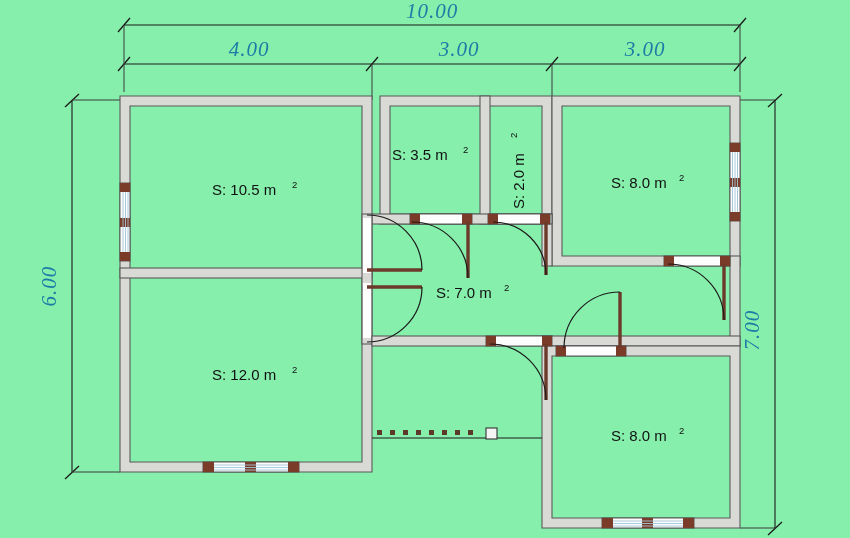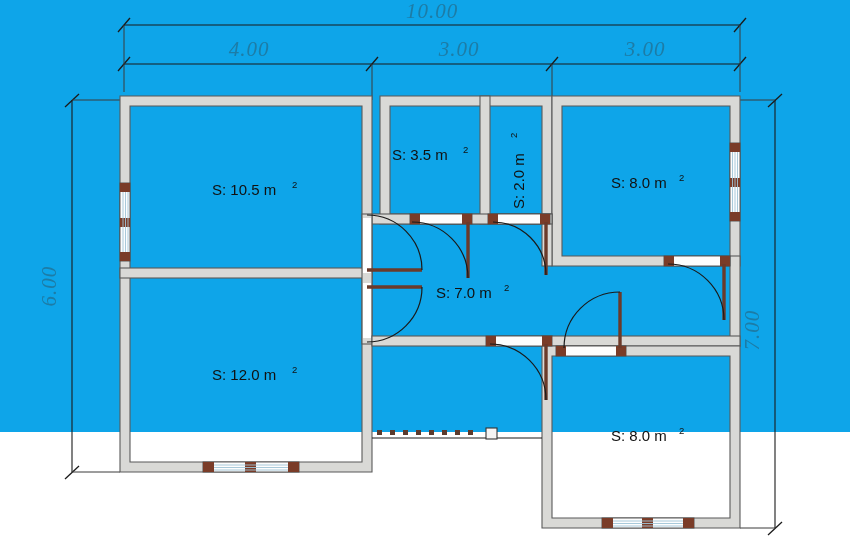--- a/index.html
+++ b/index.html
@@ -10,22 +10,22 @@
   }
   body {
     width: 850px;
     height: 538px;
     overflow: hidden;
     font-family: "Liberation Sans", sans-serif;
   }
   #plan-root {
     position: relative;
     width: 850px;
-    height: 432px;
-    background: #0ea5e9;
+    height: 538px;
+    background: #86efac;
   }
   svg#floorplan {
     display: block;
     width: 850px;
     height: 538px;
   }
   .dim-text {
     font-family: "Liberation Serif", serif;
     font-style: italic;
     font-size: 21px;

